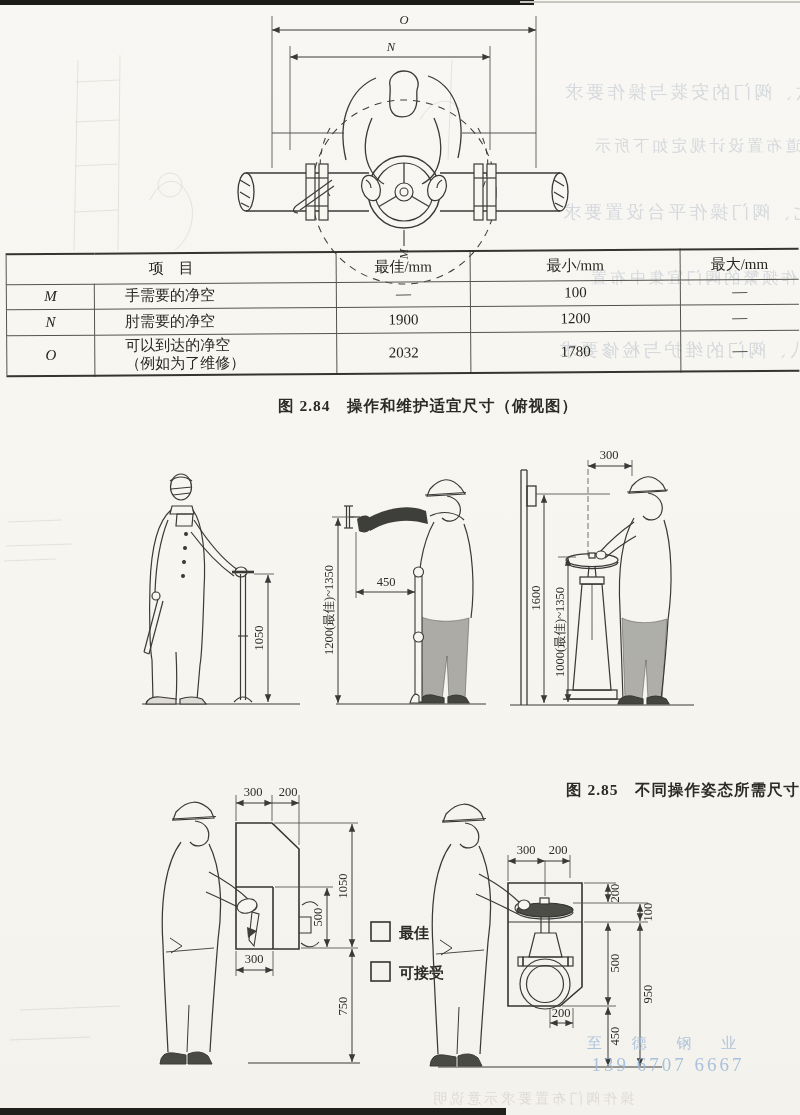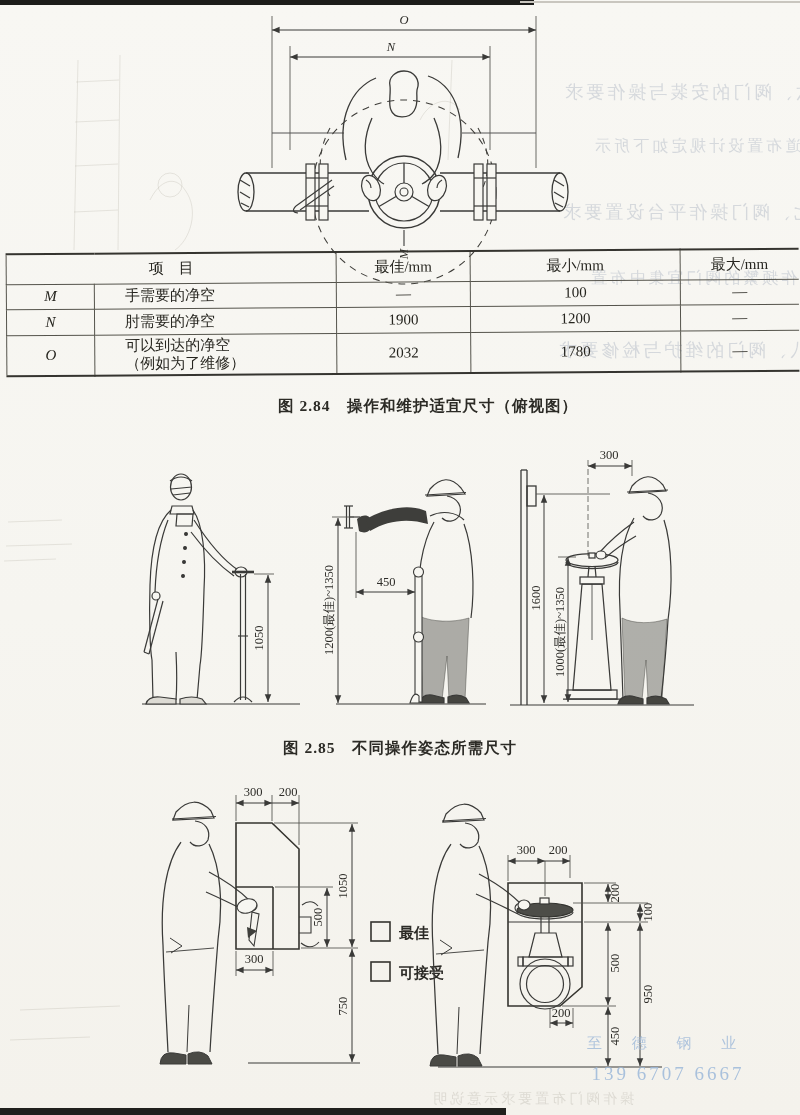--- a/index.html
+++ b/index.html
@@ -24,21 +24,21 @@
   .dtable .no-r{border-right:none;margin-left:22px;}
   .dtable .desc{text-align:left;padding-left:30px;line-height:1.25;}
   .dtable .lk{font-style:italic;font-size:15px;}
   .hrow{height:30px;} .r1{height:25px;} .r2{height:26px;} .r3{height:41px;}
   
   .caption{position:absolute;left:0;width:800px;text-align:center;font-size:15.5px;
            font-weight:600;letter-spacing:1px;color:#2c2b26;}
   
   .wm{position:absolute;text-align:center;color:#a3bcda;opacity:.85;}
   .wm .n{font-size:15px;letter-spacing:13px;display:block;}
-  .wm .p{font-size:19px;letter-spacing:3px;display:block;margin-top:10px;color:#9db9da;}
+  .wm .p{font-size:19px;letter-spacing:3px;display:block;margin-top:1px;color:#9db9da;}
   
   svg text{font-family:"Liberation Serif","DejaVu Serif",serif;}
   .dimtxt{font-size:12.5px;fill:#2d2c28;}
   .legtxt{font-size:15px;fill:#2b2a26;font-weight:600;}
   .it{font-style:italic;}
 </style>
 </head>
 <body>
 
 <div class="page">
@@ -444,20 +444,20 @@
         <span style="display:block">（例如为了维修）</span>
       </td>
       <td>2032</td>
       <td>1780</td>
       <td class="no-r">—</td>
     </tr>
   </tbody>
     </table>
 
   <div class="caption" style="top:396px;margin-left:28px;">图 2.84　操作和维护适宜尺寸（俯视图）</div>
-  <div class="caption" style="top:738px;">图 2.85　不同操作姿态所需尺寸</div>
+  <div class="caption" style="top:780px;text-align:right;">图 2.85　不同操作姿态所需尺寸</div>
 
   <div class="wm" style="left:568px;top:1034px;width:200px;">
     <span class="n">至 德 钢 业</span>
     <span class="p">139 6707 6667</span>
   </div>
 
 </div>
 
 </body></html>

